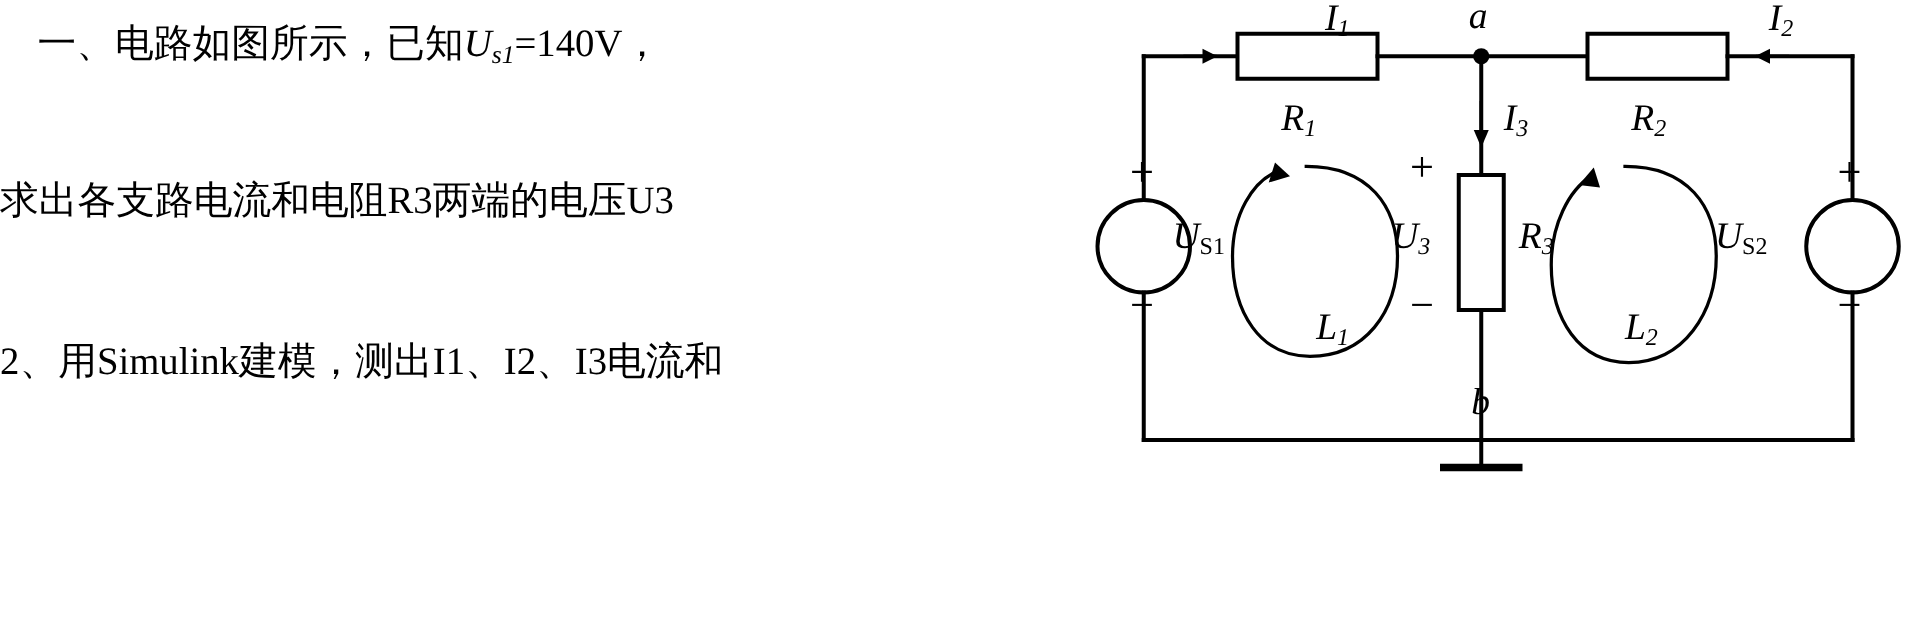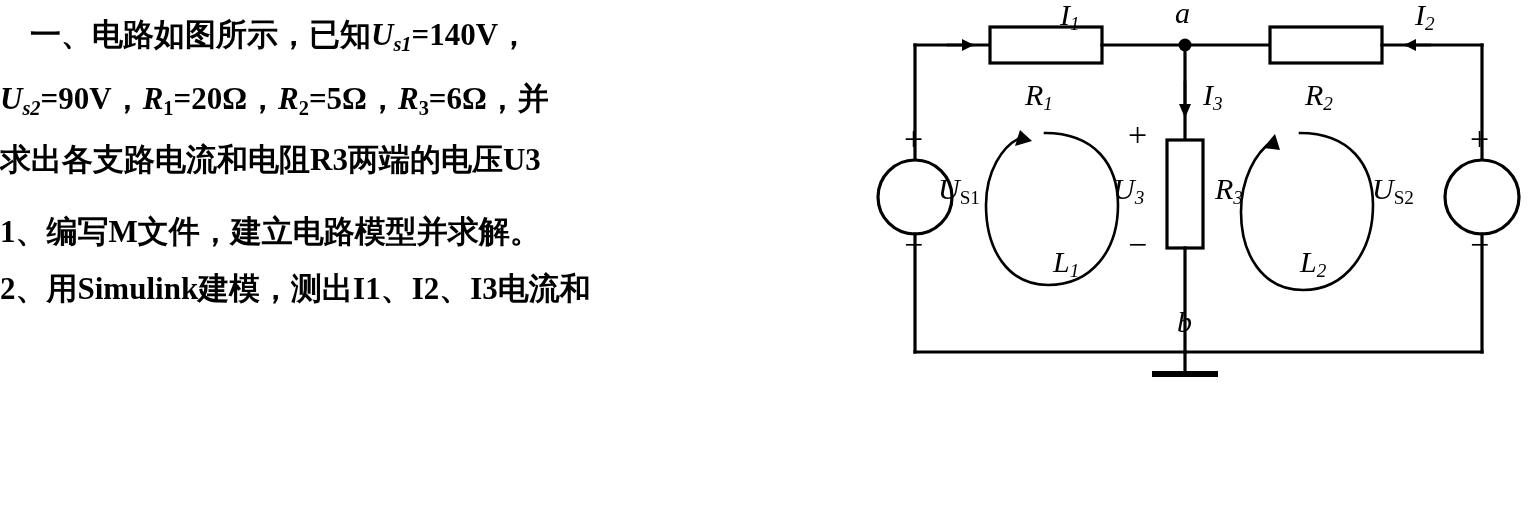--- a/index.html
+++ b/index.html
@@ -25,21 +25,20 @@
     width: 870px;
     height: 508px;
   }
   .tline {
     position: absolute;
     white-space: nowrap;
     font-family: "Liberation Serif", serif;
     font-size: 31px;
     line-height: 34px;
     color: #000000;
-    font-weight: bold;
   }
   .tline .it { font-style: italic; }
   .tline sub { font-size: 0.66em; vertical-align: -0.28em; font-style: normal; }
   .tline .ital-sub { font-style: italic; }
 
   
   #figure {
     position: absolute;
     left: 870px;
     top: 0px;
@@ -74,27 +73,23 @@
 <body>
 
 <div id="page">
 
   <div id="text-col">
 
     <div class="tline" style="left:30px; top:18px;">
       <span>一、电路如图所示，已知</span><span class="it"><span>U</span><sub class="ital-sub">s1</sub></span><span>=140V，</span>
     </div>
 
-    <div class="tline" style="left:0px; top:82px;">
-      <span class="it"><span>U</span><sub class="ital-sub">s2</sub></span><span>=90V，</span><span class="it"><span>R</span><sub>1</sub></span><span>=20Ω，</span><span class="it"><span>R</span><sub>2</sub></span><span>=5Ω，</span><span class="it"><span>R</span><sub>3</sub></span><span>=6Ω，并</span>
-    </div>
 
     <div class="tline" style="left:0px; top:143px;">求出各支路电流和电阻R3两端的电压U3</div>
 
-    <div class="tline" style="left:0px; top:215px;">1、编写M文件，建立电路模型并求解。</div>
 
     <div class="tline" style="left:0px; top:272px;text-align:center;">2、用Simulink建模，测出I1、I2、I3电流和</div>
 
   </div>
 
   <div id="figure">
 
     <svg width="660" height="508" viewBox="0 0 660 508">
       <g stroke="#000000" stroke-width="3.2" fill="none" stroke-linecap="square">
 

